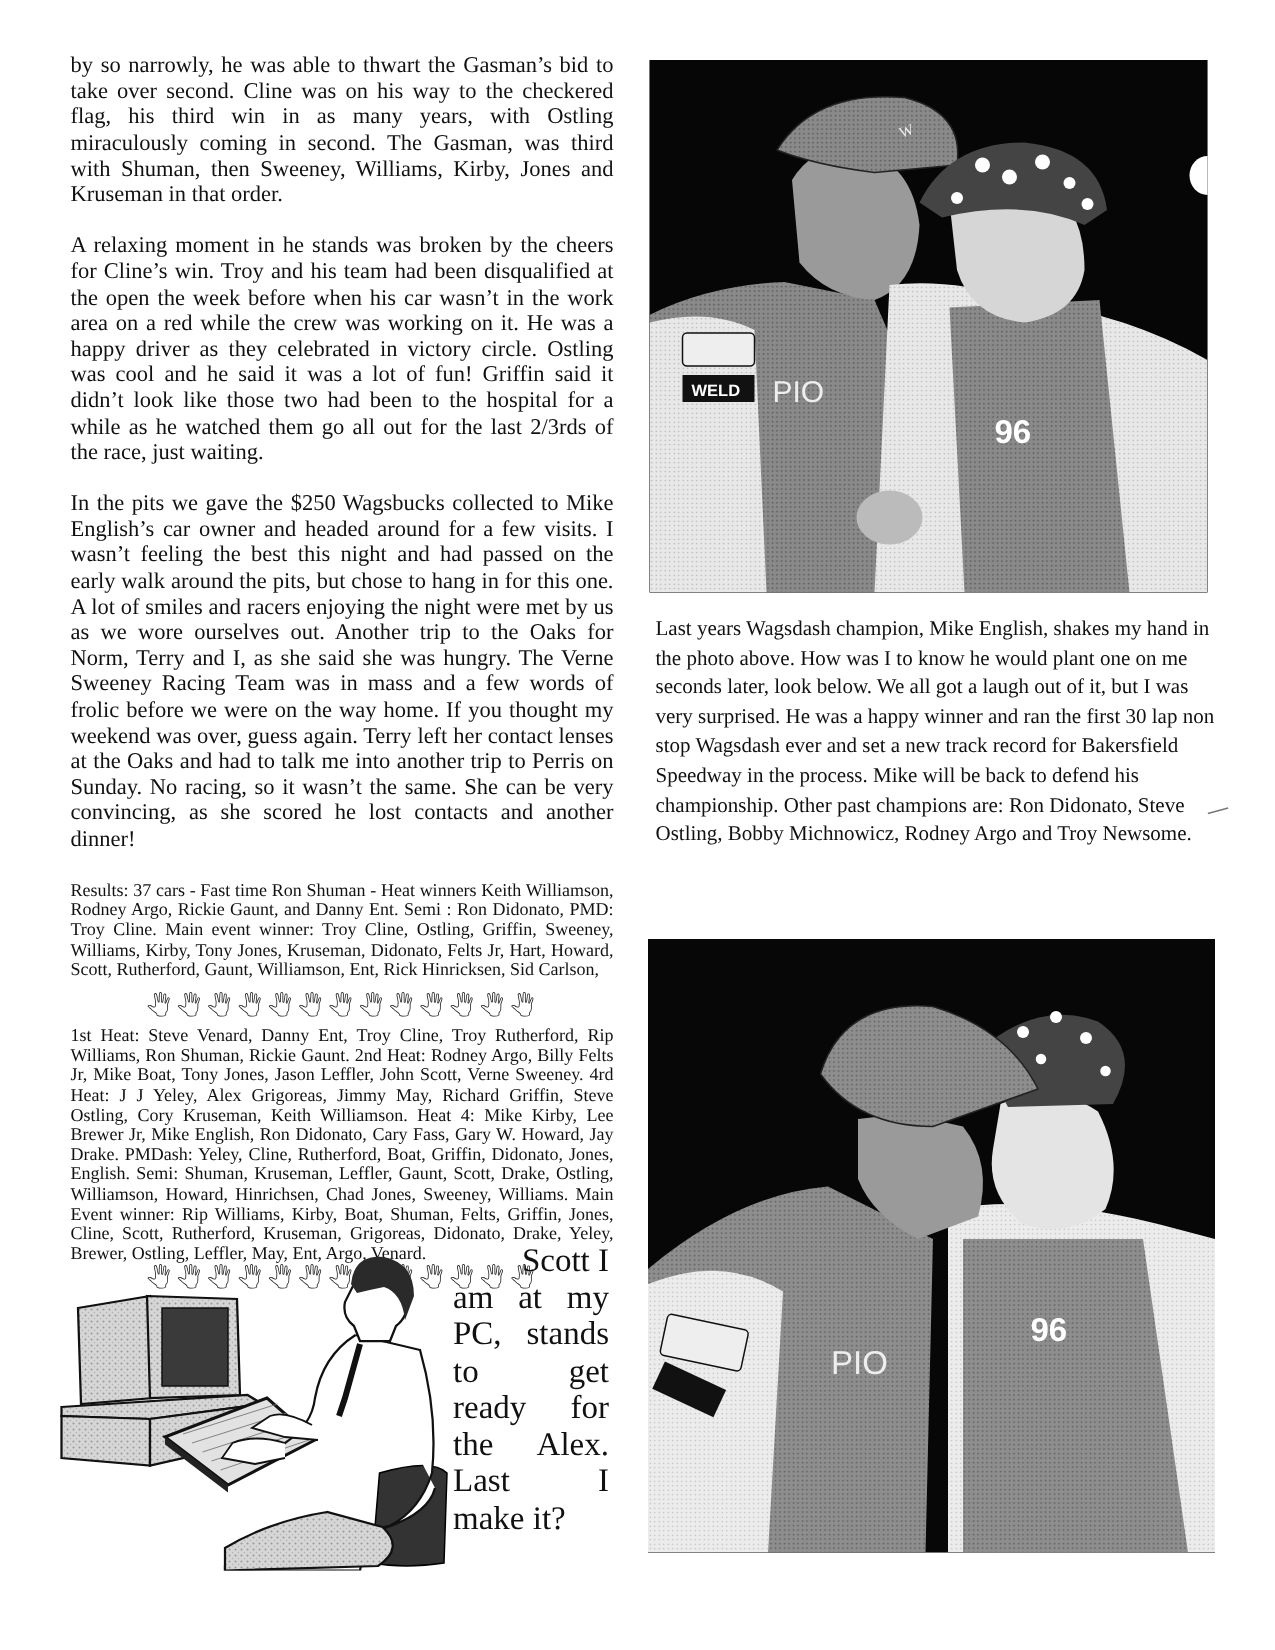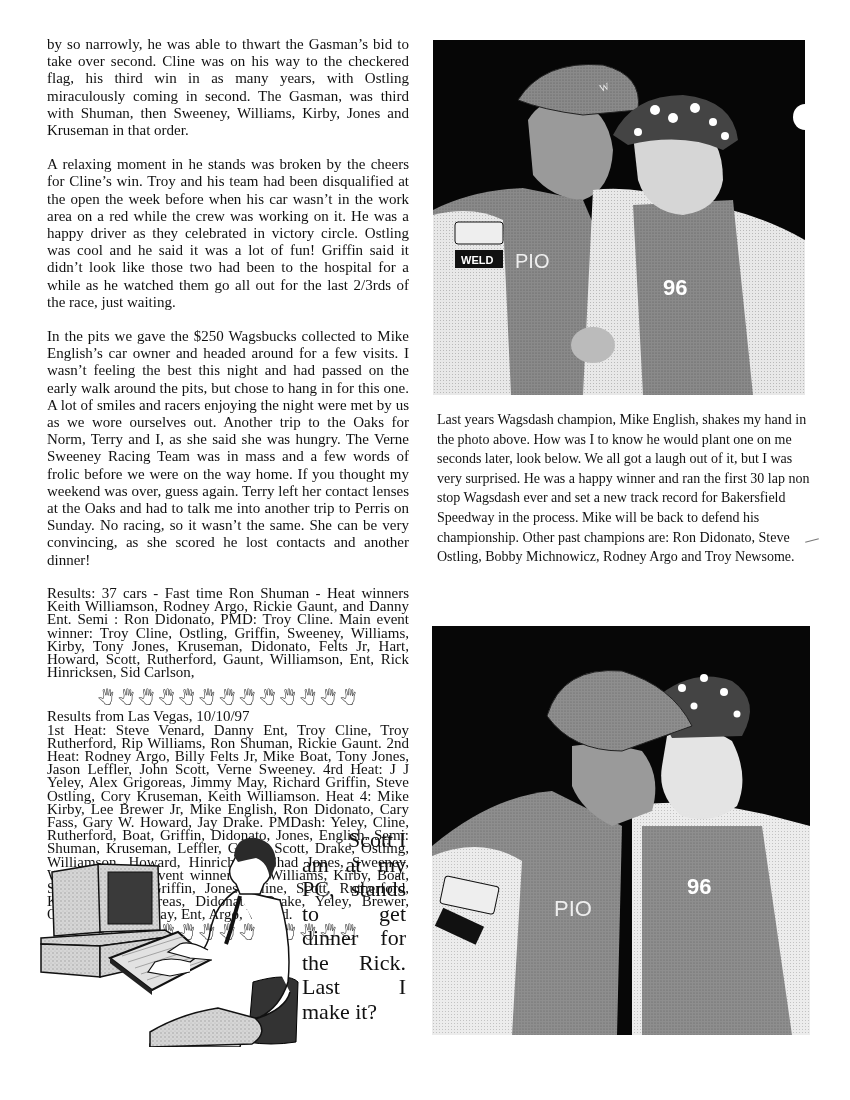--- a/index.html
+++ b/index.html
@@ -1,19 +1,19 @@
 <!DOCTYPE html>
 <html><head>
 <meta charset="utf-8">
 <style>
   html, body { margin: 0; padding: 0; background: #ffffff; }
   body { width: 850px; height: 1100px; position: relative; overflow: hidden; color: #111; font-family: "Liberation Serif", serif; }
   .col-left { position: absolute; left: 47px; top: 36px; width: 362px; }
   .para { font-size: 15px; line-height: 17.2px; text-align: justify; margin: 0 0 17px 0; }
-  .small { font-size: 15px; line-height: 13.2px; text-align: justify; margin: 0; }
+  .small { font-size: 12px; line-height: 13.2px; text-align: justify; margin: 0; }
   .small.left { text-align: left; }
   .hands { text-align: center; font-size: 15px; letter-spacing: 2px; line-height: 18px; margin: 10px 0 3px 0; color: #222; }
   .hands span { display: inline-block; margin: 0 1px; }
   .photo { position: absolute; background: #080808; overflow: hidden; }
   #photo1 { left: 433px; top: 40px; width: 372px; height: 355px; }
   #photo2 { left: 432px; top: 626px; width: 378px; height: 409px; }
   .punch { position: absolute; width: 24px; height: 26px; background: #fff; border-radius: 50%; }
   .caption { position: absolute; left: 437px; top: 410px; width: 378px; font-size: 14px; line-height: 19.6px; text-align: left; }
   .pc-text { position: absolute; left: 302px; top: 828px; width: 104px; font-size: 22px; line-height: 24.5px; text-align: justify; text-align-last: justify; }
   .pc-line { display: block; text-align: justify; text-align-last: justify; }
@@ -26,21 +26,20 @@
 <body>
 
 <div class="col-left">
   <p class="para">by so narrowly, he was able to thwart the Gasman’s bid to take over second. Cline was on his way to the checkered flag, his third win in as many years, with Ostling miraculously coming in second. The Gasman, was third with Shuman, then Sweeney, Williams, Kirby, Jones and Kruseman in that order.</p>
   <p class="para">A relaxing moment in he stands was broken by the cheers for Cline’s win. Troy and his team had been disqualified at the open the week before when his car wasn’t in the work area on a red while the crew was working on it. He was a happy driver as they celebrated in victory circle. Ostling was cool and he said it was a lot of fun! Griffin said it didn’t look like those two had been to the hospital for a while as he watched them go all out for the last 2/3rds of the race, just waiting.</p>
   <p class="para">In the pits we gave the $250 Wagsbucks collected to Mike English’s car owner and headed around for a few visits. I wasn’t feeling the best this night and had passed on the early walk around the pits, but chose to hang in for this one. A lot of smiles and racers enjoying the night were met by us as we wore ourselves out. Another trip to the Oaks for Norm, Terry and I, as she said she was hungry. The Verne Sweeney Racing Team was in mass and a few words of frolic before we were on the way home. If you thought my weekend was over, guess again. Terry left her contact lenses at the Oaks and had to talk me into another trip to Perris on Sunday. No racing, so it wasn’t the same. She can be very convincing, as she scored he lost contacts and another dinner!</p>
   <p class="small" style="margin-top:18px;">Results: 37 cars - Fast time Ron Shuman - Heat winners Keith Williamson, Rodney Argo, Rickie Gaunt, and Danny Ent. Semi : Ron Didonato, PMD: Troy Cline. Main event winner: Troy Cline, Ostling, Griffin, Sweeney, Williams, Kirby, Tony Jones, Kruseman, Didonato, Felts Jr, Hart, Howard, Scott, Rutherford, Gaunt, Williamson, Ent, Rick Hinricksen, Sid Carlson,</p>
 
   <div class="hands" id="divider1"><span>🖑</span><span>🖑</span><span>🖑</span><span>🖑</span><span>🖑</span><span>🖑</span><span>🖑</span><span>🖑</span><span>🖑</span><span>🖑</span><span>🖑</span><span>🖑</span><span>🖑</span></div>
 
-  <p class="small left">Results from Las Vegas, 10/10/97</p>
   <p class="small">1st Heat: Steve Venard, Danny Ent, Troy Cline, Troy Rutherford, Rip Williams, Ron Shuman, Rickie Gaunt. 2nd Heat: Rodney Argo, Billy Felts Jr, Mike Boat, Tony Jones, Jason Leffler, John Scott, Verne Sweeney. 4rd Heat: J J Yeley, Alex Grigoreas, Jimmy May, Richard Griffin, Steve Ostling, Cory Kruseman, Keith Williamson. Heat 4: Mike Kirby, Lee Brewer Jr, Mike English, Ron Didonato, Cary Fass, Gary W. Howard, Jay Drake. PMDash: Yeley, Cline, Rutherford, Boat, Griffin, Didonato, Jones, English. Semi: Shuman, Kruseman, Leffler, Gaunt, Scott, Drake, Ostling, Williamson, Howard, Hinrichsen, Chad Jones, Sweeney, Williams. Main Event winner: Rip Williams, Kirby, Boat, Shuman, Felts, Griffin, Jones, Cline, Scott, Rutherford, Kruseman, Grigoreas, Didonato, Drake, Yeley, Brewer, Ostling, Leffler, May, Ent, Argo, Venard.</p>
 
   <div class="hands" id="divider2" style="margin-top:2px;"><span>🖑</span><span>🖑</span><span>🖑</span><span>🖑</span><span>🖑</span><span>🖑</span><span>🖑</span><span>🖑</span><span>🖑</span><span>🖑</span><span>🖑</span><span>🖑</span><span>🖑</span></div>
 </div>
 
 <svg id="clipart" viewBox="0 0 260 215" xmlns="http://www.w3.org/2000/svg">
   <defs>
     <pattern id="grain" width="4" height="4" patternUnits="userSpaceOnUse">
       <rect width="4" height="4" fill="#d6d6d6"></rect>
       <circle cx="1" cy="1" r="0.7" fill="#9a9a9a"></circle>
@@ -87,22 +86,22 @@
     <path d="M168,118 Q150,108 140,112 L128,120 L150,126 L172,128" fill="#fff" stroke="#111" stroke-width="1.2"></path>
     <path d="M150,130 Q130,124 115,130 L108,140 L130,144 L150,140" fill="#fff" stroke="#111" stroke-width="1.2"></path>
   </g>
 </svg>
 
 <div class="pc-text">
   <span class="pc-line first">Scott I</span>
   <span class="pc-line">am at my</span>
   <span class="pc-line">PC, stands</span>
   <span class="pc-line">to get</span>
-  <span class="pc-line">dinner for</span>
-  <span class="pc-line">the Rick.</span>
+  <span class="pc-line">ready for</span>
+  <span class="pc-line">the Alex.</span>
   <span class="pc-line">Last I</span>
   <span class="pc-line last">make it?</span>
 </div>
 
 <div class="photo" id="photo1" aria-label="Photo: Mike English shaking hands">
   <svg width="372" height="355" viewBox="0 0 372 355" xmlns="http://www.w3.org/2000/svg">
     <defs>
       <pattern id="g1" width="3" height="3" patternUnits="userSpaceOnUse">
         <rect width="3" height="3" fill="#8a8a8a"></rect>
           <circle cx="1" cy="1" r="0.6" fill="#5a5a5a"></circle>

